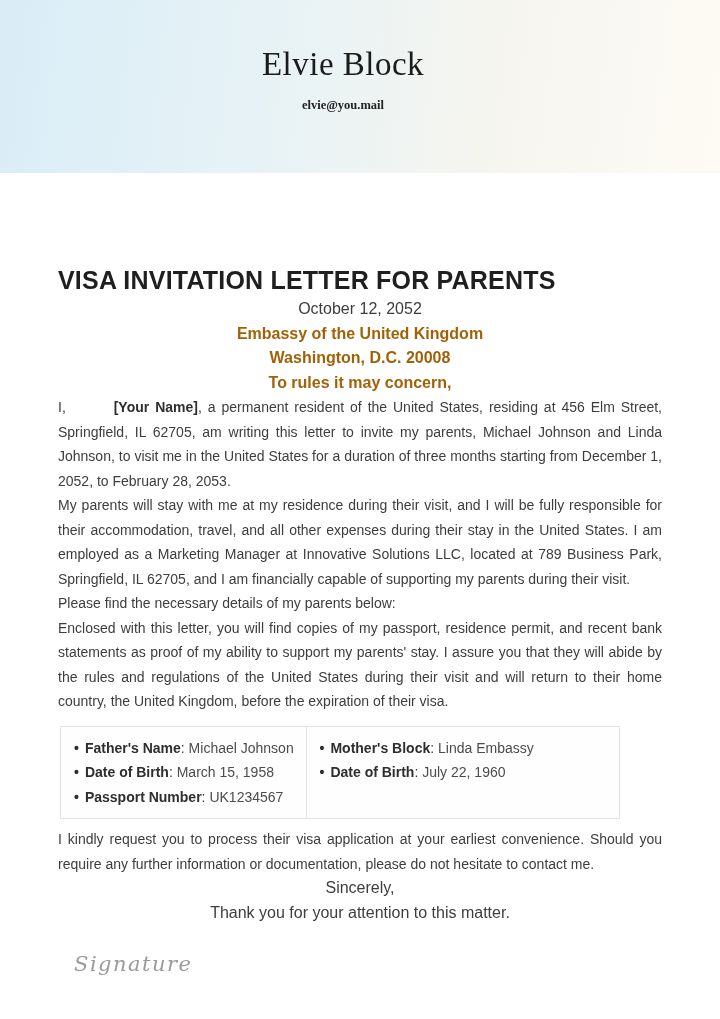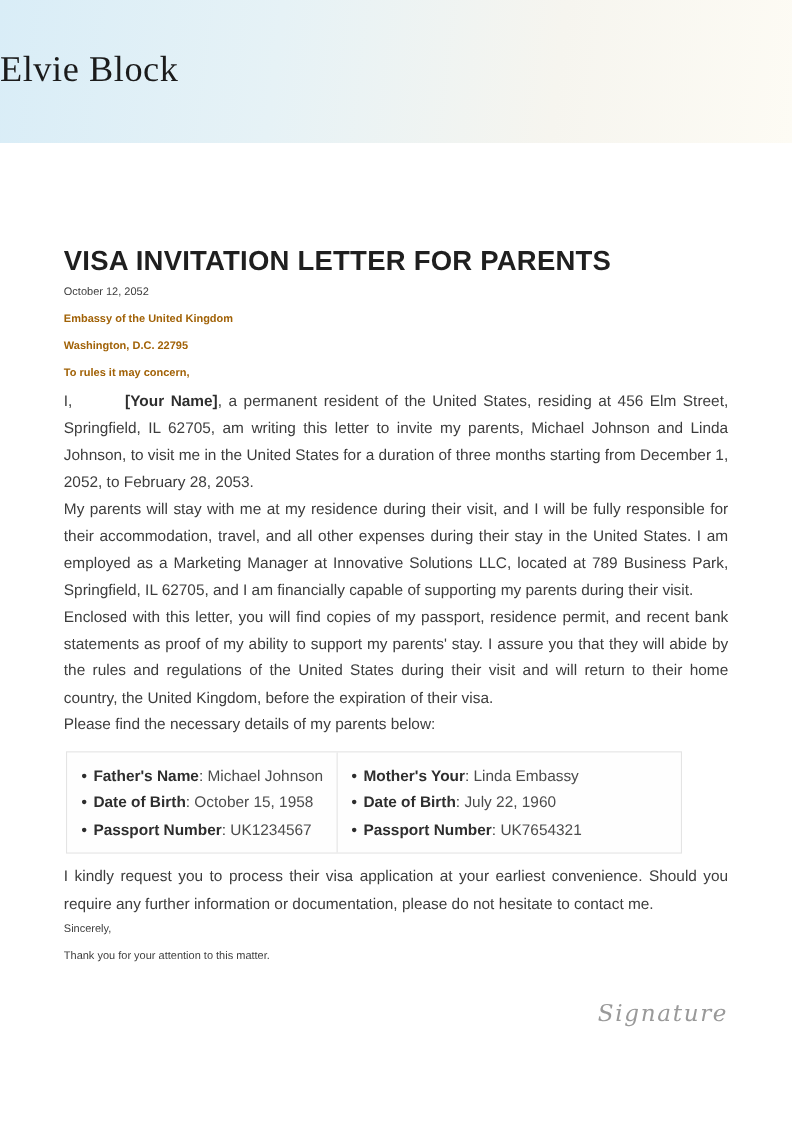--- a/index.html
+++ b/index.html
@@ -8,23 +8,23 @@
     width: 720px;
     height: 1019px;
     background: #ffffff;
     font-family: "Liberation Sans", sans-serif;
     color: #3d3d3d;
     overflow: hidden;
   }
 
   
   .header {
-    height: 130px;
+    height: 173px;
     background: linear-gradient(97deg, #d9edf7 0%, #e6f2f6 35%, #f6f5ef 70%, #fdfbf4 100%);
-    text-align: left;
+    text-align: center;
     padding-right: 34px;
   }
   .brand-name {
     font-family: "Liberation Serif", serif;
     font-size: 33px;
     font-weight: 400;
     color: #1b1b1b;
     padding-top: 46px;
     letter-spacing: 0.5px;
   }
@@ -44,23 +44,24 @@
     margin-top: 93px;
     text-align: left;
     font-size: 25px;
     font-weight: 700;
     color: #1f1f1f;
     letter-spacing: 0.2px;
     line-height: 28px;
   }
 
   .line {
-    font-size: 10px;
+    font-size: 16px;
     line-height: 24.5px;
     color: #3d3d3d;
+    text-align: center;
   }
   .line.bold {
     font-weight: 700;
     color: #a16207;
   }
   .date-line { margin-top: 3px; }
 
   p.body-par {
     margin: 0;
     font-size: 14px;
@@ -105,61 +106,60 @@
 
   .closing-line { margin-top: 0; }
 
   .signature {
     margin: 27px 0 0 16px;
     font-family: "DejaVu Serif", serif;
     font-style: italic;
     font-size: 21px;
     color: #9a9a9a;
     letter-spacing: 1.5px;
-    text-align: right;
   }
 </style>
 </head>
 <body>
 
 <div class="header">
   <div class="brand-name">Elvie Block</div>
+  <div class="brand-email">elvie@you.mail</div>
 </div>
 
 <div class="content">
 
   <div class="title">VISA INVITATION LETTER FOR PARENTS</div>
 
   <div class="line date-line">October 12, 2052</div>
 
   <div>
     <div class="line bold">Embassy of the United Kingdom</div>
-    <div class="line bold">Washington, D.C. 22795</div>
+    <div class="line bold">Washington, D.C. 20008</div>
   </div>
 
   <div class="line bold">To rules it may concern,</div>
 
   <p class="body-par"><span>I, </span><strong>[Your Name]</strong><span>, a permanent resident of the United States, residing at 456 Elm Street, Springfield, IL 62705, am writing this letter to invite my parents, Michael Johnson and Linda Johnson, to visit me in the United States for a duration of three months starting from December 1, 2052, to February 28, 2053.</span></p>
 
   <p class="body-par">My parents will stay with me at my residence during their visit, and I will be fully responsible for their accommodation, travel, and all other expenses during their stay in the United States. I am employed as a Marketing Manager at Innovative Solutions LLC, located at 789 Business Park, Springfield, IL 62705, and I am financially capable of supporting my parents during their visit.</p>
 
+  <p class="body-par">Please find the necessary details of my parents below:</p>
+
   <p class="body-par">Enclosed with this letter, you will find copies of my passport, residence permit, and recent bank statements as proof of my ability to support my parents' stay. I assure you that they will abide by the rules and regulations of the United States during their visit and will return to their home country, the United Kingdom, before the expiration of their visa.</p>
-
-  <p class="body-par">Please find the necessary details of my parents below:</p>
 
   <div class="details-table">
     <div class="details-cell father">
       <div class="detail-line"><span class="bullet">•</span><span class="detail-label">Father's Name</span><span class="detail-sep">: </span><span class="detail-value">Michael Johnson</span></div>
-      <div class="detail-line"><span class="bullet">•</span><span class="detail-label">Date of Birth</span><span class="detail-sep">: </span><span class="detail-value">October 15, 1958</span></div>
+      <div class="detail-line"><span class="bullet">•</span><span class="detail-label">Date of Birth</span><span class="detail-sep">: </span><span class="detail-value">March 15, 1958</span></div>
       <div class="detail-line"><span class="bullet">•</span><span class="detail-label">Passport Number</span><span class="detail-sep">: </span><span class="detail-value">UK1234567</span></div>
     </div>
     <div class="details-cell mother">
-      <div class="detail-line"><span class="bullet">•</span><span class="detail-label">Mother's Your</span><span class="detail-sep">: </span><span class="detail-value">Linda Embassy</span></div>
+      <div class="detail-line"><span class="bullet">•</span><span class="detail-label">Mother's Block</span><span class="detail-sep">: </span><span class="detail-value">Linda Embassy</span></div>
       <div class="detail-line"><span class="bullet">•</span><span class="detail-label">Date of Birth</span><span class="detail-sep">: </span><span class="detail-value">July 22, 1960</span></div>
-      <div class="detail-line"><span class="bullet">•</span><span class="detail-label">Passport Number</span><span class="detail-sep">: </span><span class="detail-value">UK7654321</span></div>
     </div>
   </div>
 
   <p class="body-par closing-line">I kindly request you to process their visa application at your earliest convenience. Should you require any further information or documentation, please do not hesitate to contact me.</p>
 
   <div class="line">Sincerely,</div>
 
   <div class="line">Thank you for your attention to this matter.</div>
 
   <div class="signature">Signature</div>

